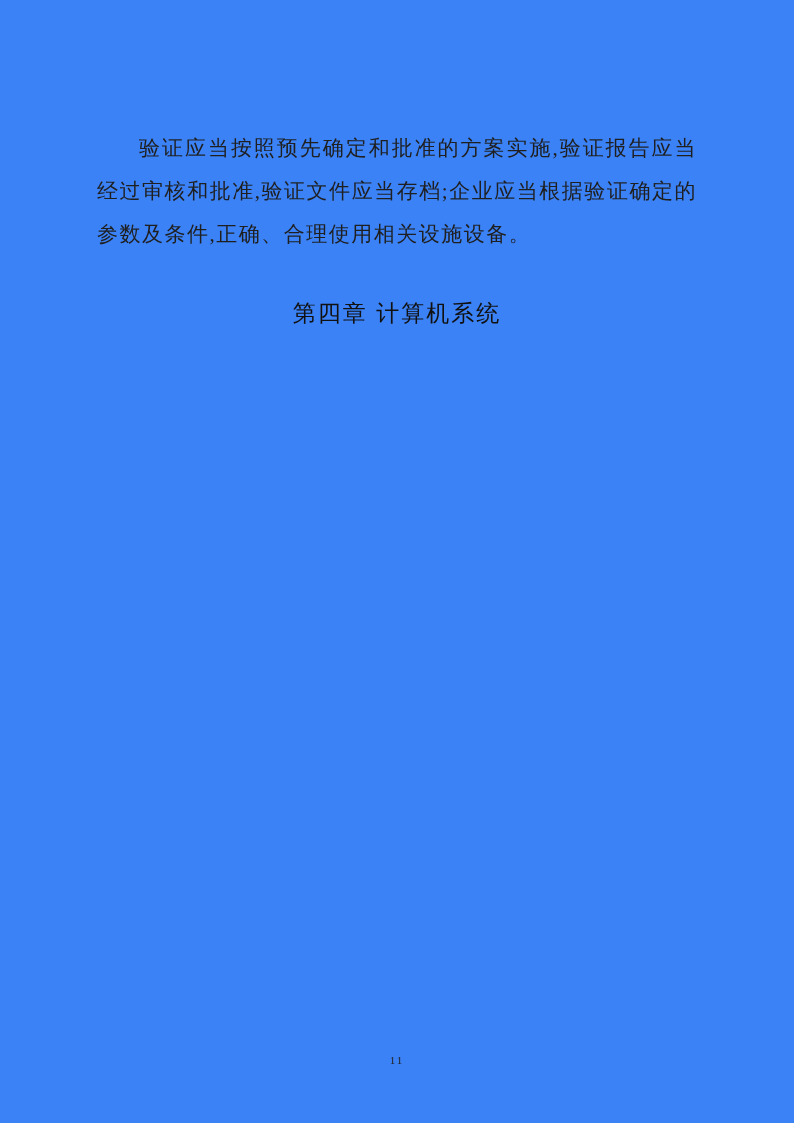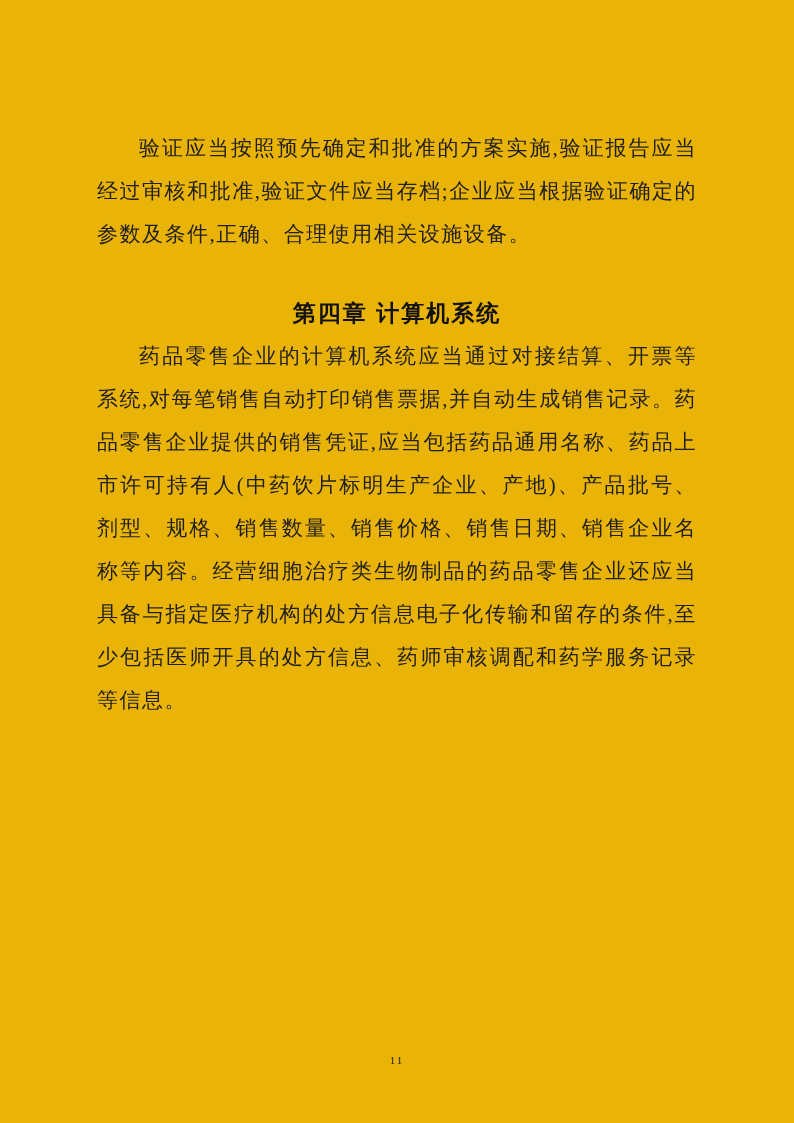--- a/index.html
+++ b/index.html
@@ -4,21 +4,21 @@
 <style>
   html, body {
     margin: 0;
     padding: 0;
     background: #ffffff;
   }
   .page {
     position: relative;
     width: 794px;
     height: 1123px;
-    background: #eab308;
+    background: #3b82f6;
     overflow: hidden;
     font-family: "Liberation Serif", "DejaVu Serif", serif;
     color: #1f1f1f;
   }
   .doc-body {
     position: absolute;
     left: 97px;
     top: 127px;
     width: 600px;
     font-size: 21px;
@@ -28,21 +28,21 @@
     letter-spacing: 1.5px;
   }
   .para {
     margin: 0;
     text-indent: 2em;
   }
   .chapter-heading {
     margin: 36px 0 0 0;
     font-size: 23px;
     line-height: 43px;
-    font-weight: 700;
+    font-weight: 400;
     text-align: center;
     text-indent: 0;
     letter-spacing: 2px;
     font-family: "Liberation Sans", "DejaVu Sans", sans-serif;
     color: #111111;
   }
   .article-label {
     font-weight: 700;
     font-family: "Liberation Sans", "DejaVu Sans", sans-serif;
     color: #111111;
@@ -60,16 +60,15 @@
     color: #222222;
   }
 </style>
 </head>
 <body>
 
 <div class="page">
   <div class="doc-body">
     <p class="para">验证应当按照预先确定和批准的方案实施,验证报告应当经过审核和批准,验证文件应当存档;企业应当根据验证确定的参数及条件,正确、合理使用相关设施设备。</p>
     <h2 class="chapter-heading">第四章  计算机系统</h2>
-    <p class="para">药品零售企业的计算机系统应当通过对接结算、开票等系统,对每笔销售自动打印销售票据,并自动生成销售记录。药品零售企业提供的销售凭证,应当包括药品通用名称、药品上市许可持有人(中药饮片标明生产企业、产地)、产品批号、剂型、规格、销售数量、销售价格、销售日期、销售企业名称等内容。经营细胞治疗类生物制品的药品零售企业还应当具备与指定医疗机构的处方信息电子化传输和留存的条件,至少包括医师开具的处方信息、药师审核调配和药学服务记录等信息。</p>
   </div>
   <div class="page-number">11</div>
 </div>
 
 </body></html>

